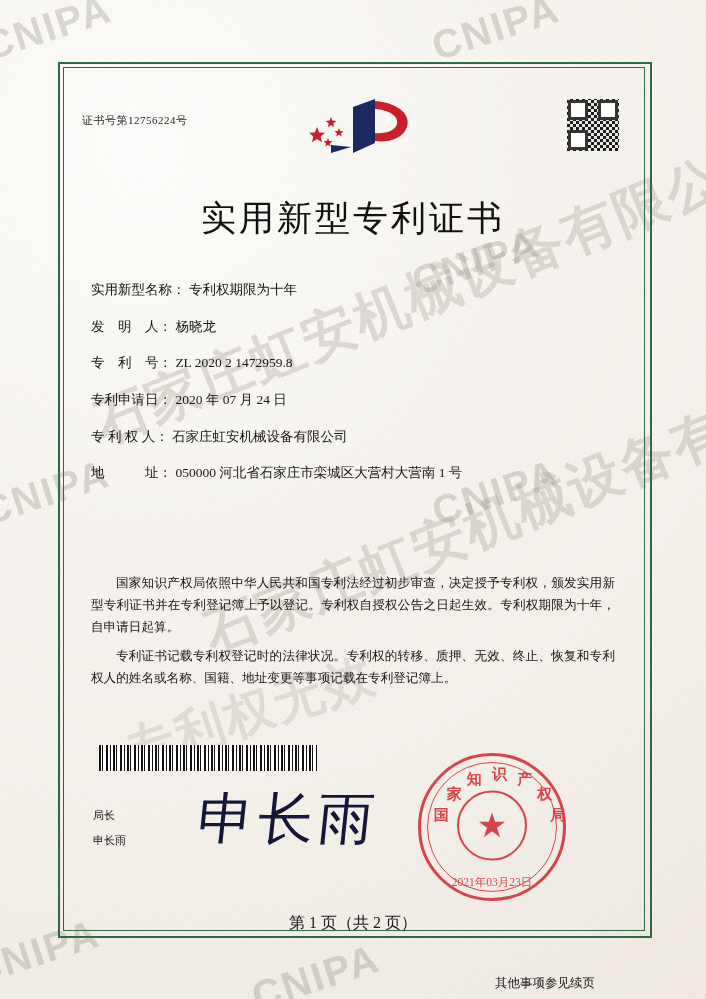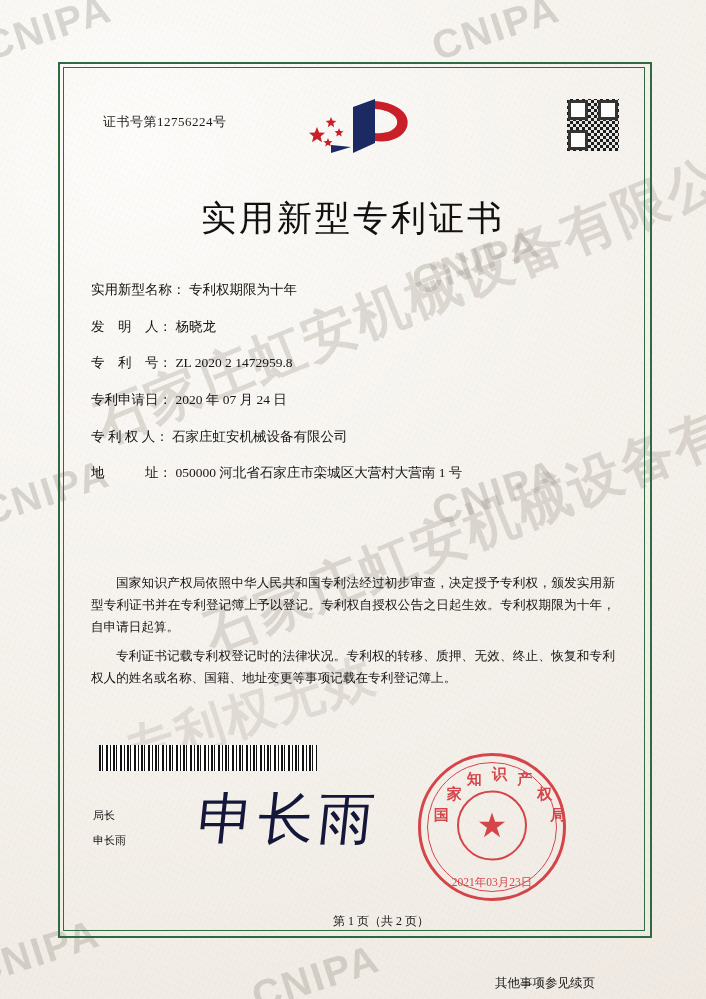--- a/index.html
+++ b/index.html
@@ -68,22 +68,22 @@
     font-size:50px;
     color:rgba(150,142,132,0.22);
     transform:rotate(-18deg);
     left:120px;top:680px;
   }
 
   
   .content{position:absolute;left:63px;top:67px;width:580px;height:862px;}
 
   .cert-no{
-    position:absolute;left:40px;top:46px;
-    font-size:13px;color:#1d1d1d;letter-spacing:0.5px;
+    position:absolute;left:19px;top:46px;
+    font-size:11px;color:#1d1d1d;letter-spacing:0.5px;
   }
   
   .logo{
     position:absolute;left:232px;top:30px;width:125px;height:62px;
   }
   .qr{
     position:absolute;right:24px;top:32px;width:52px;height:52px;
     background:
       repeating-linear-gradient(90deg,#1a1a1a 0 3px, #fff 3px 6px),
       repeating-linear-gradient(0deg,#1a1a1a 0 3px, #fff 3px 6px);
@@ -167,21 +167,21 @@
     transform-origin:0 0;
     font-family:"Liberation Sans","DejaVu Sans",sans-serif;
   }
   .seal-date{
     position:absolute;left:50%;bottom:8px;transform:translateX(-50%);
     font-size:11.5px;white-space:nowrap;font-weight:normal;
   }
 
   .page-no{
     position:absolute;left:0;top:846px;width:580px;text-align:center;
-    font-size:12px;color:#161616;margin-left:28px;
+    font-size:16px;color:#161616;
   }
   .footer-note{
     position:absolute;left:0;top:975px;width:595px;text-align:right;
     font-size:12.5px;color:#161616;
   }
 </style>
 </head>
 <body>
 
 <div class="page">

